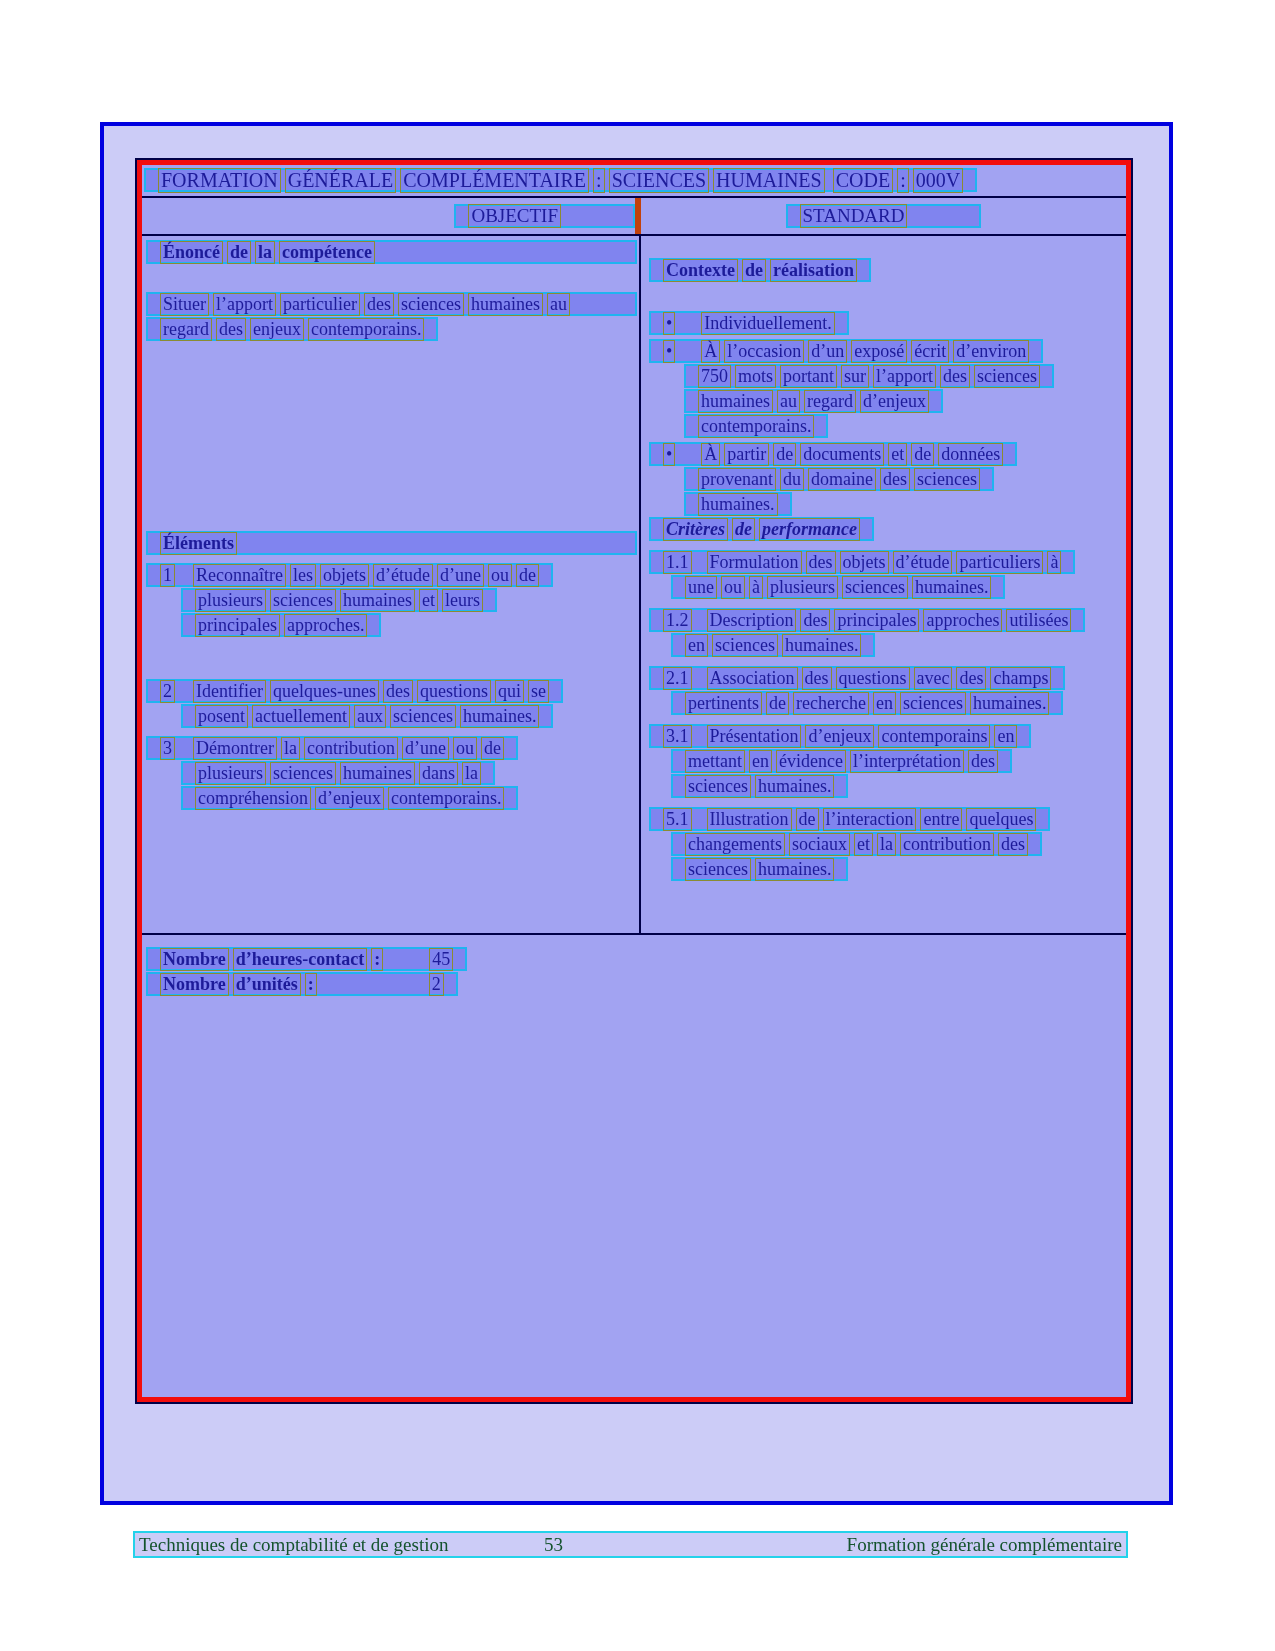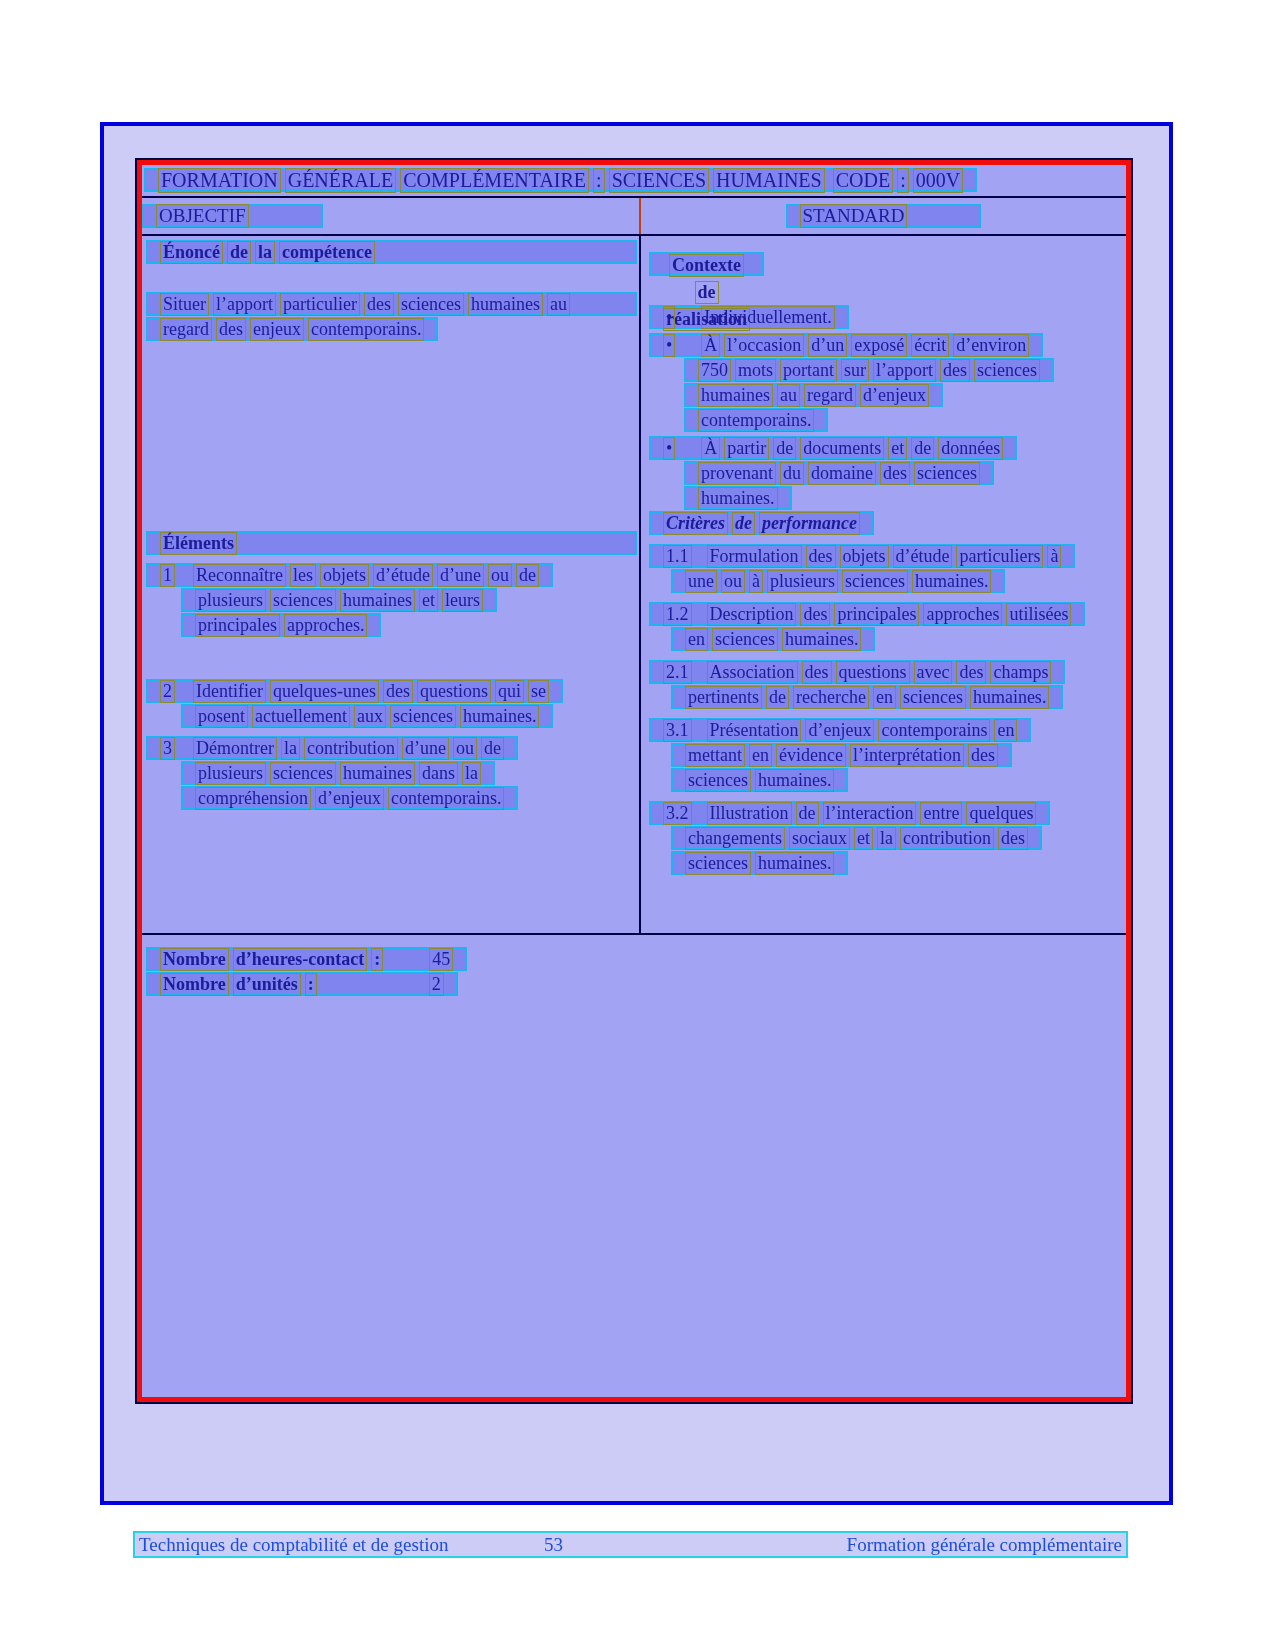--- a/index.html
+++ b/index.html
@@ -6,21 +6,21 @@
   #page{position:relative;width:1275px;height:1651px;background:#ffffff;
         font-family:"Liberation Serif","DejaVu Serif",serif;color:#1d1b99;}
   #doc-box{position:absolute;left:100px;top:122px;width:1073px;height:1383px;
         box-sizing:border-box;background:#ccccf7;border:4px solid #0000e0;}
   #table-outer{position:absolute;left:31px;top:32px;width:998px;box-sizing:border-box;
         border:2px solid #000048;}
   #table-red{border:5px solid #f20d0d;background:#a2a3f2;}
 
   .row-title{height:33px;border-bottom:2px solid #000048;display:flex;align-items:center;padding:0 2px;box-sizing:border-box;}
   .row-headers{height:38px;border-bottom:2px solid #000048;display:flex;box-sizing:border-box;}
-  .hdr-left{width:499px;border-right:2px solid #c2410c;display:flex;align-items:center;justify-content:flex-start;box-sizing:border-box;}
+  .hdr-left{width:499px;border-right:6px solid #c2410c;display:flex;align-items:center;justify-content:flex-end;box-sizing:border-box;}
   .hdr-right{flex:1;display:flex;align-items:center;justify-content:center;}
   .row-main{height:699px;display:flex;border-bottom:2px solid #000048;box-sizing:border-box;}
   .cell-left{width:499px;border-right:2px solid #000048;box-sizing:border-box;padding:2px 2px 0 4px;overflow:hidden;}
   .cell-right{flex:1;padding:2px 2px 0 8px;overflow:hidden;}
   .row-activities{height:48px;border-bottom:2px solid #000048;display:flex;align-items:center;justify-content:center;box-sizing:border-box;}
   .row-bottom{height:462px;box-sizing:border-box;padding:12px 2px 0 4px;}
 
   .line{display:flex;align-items:center;gap:4px;height:24px;margin-bottom:1px;box-sizing:border-box;
         background:#8084ef;border:2px solid #1fb4f0;padding:0 12px;width:max-content;max-width:100%;}
   .line.grow{width:auto;}
@@ -39,34 +39,34 @@
   
   #enonce-header{margin:2px 0 28px 0;}
   #elements-header{margin-top:190px;}
   .elements .item:nth-child(1){margin-top:8px;}
   .elements .item:nth-child(2){margin-top:42px;}
   .elements .item:nth-child(3){margin-top:8px;}
   .elements .cont{margin-left:35px;}
   .elements .label{margin-right:14px;}
 
   
-  #contexte-header{margin-top:14px;flex-direction:column;}
+  #contexte-header{margin-top:20px;}
   .contexte .item:nth-child(1){margin-top:29px;}
   .contexte .item + .item{margin-top:4px;}
   .contexte .cont{margin-left:35px;}
   .contexte .label{margin-right:22px;}
   #criteres-header{font-style:italic;}
   .criteres .item{margin-top:9px;}
   .criteres .cont{margin-left:22px;}
   .criteres .label{margin-right:11px;}
 
   #hours-line{margin-bottom:1px;}
 
   #footer-bar{position:absolute;left:133px;top:1531px;width:995px;height:27px;box-sizing:border-box;
-        background:#ccccf7;border:2px solid #24d2ea;font-size:19px;color:#1d4ed8;}
+        background:#ccccf7;border:2px solid #24d2ea;font-size:19px;color:#14532d;}
   #footer-bar span{position:absolute;top:0;line-height:23px;white-space:nowrap;}
   #footer-left{left:4px;}
   #footer-page{left:409px;}
   #footer-right{right:4px;}
 </style>
 </head>
 <body>
 
 <div id="page">
 
@@ -329,21 +329,21 @@
                     <span class="w">l’interprétation</span>
                     <span class="w">des</span>
                   </div>
                   <div class="line cont">
                     <span class="w">sciences</span>
                     <span class="w">humaines.</span>
                   </div>
                 </div>
                 <div class="item">
                   <div class="line first">
-                    <span class="w label">3.2</span>
+                    <span class="w label">5.1</span>
                     <span class="w">Illustration</span>
                     <span class="w">de</span>
                     <span class="w">l’interaction</span>
                     <span class="w">entre</span>
                     <span class="w">quelques</span>
                   </div>
                   <div class="line cont">
                     <span class="w">changements</span>
                     <span class="w">sociaux</span>
                     <span class="w">et</span>

